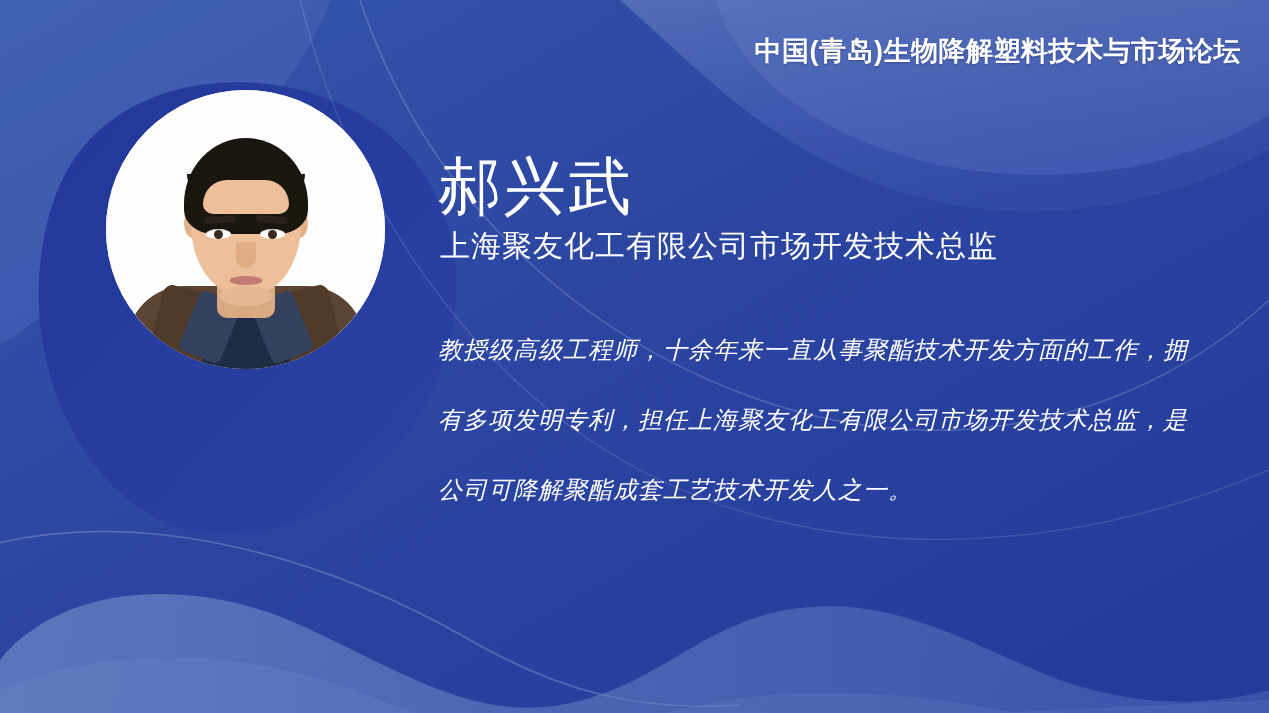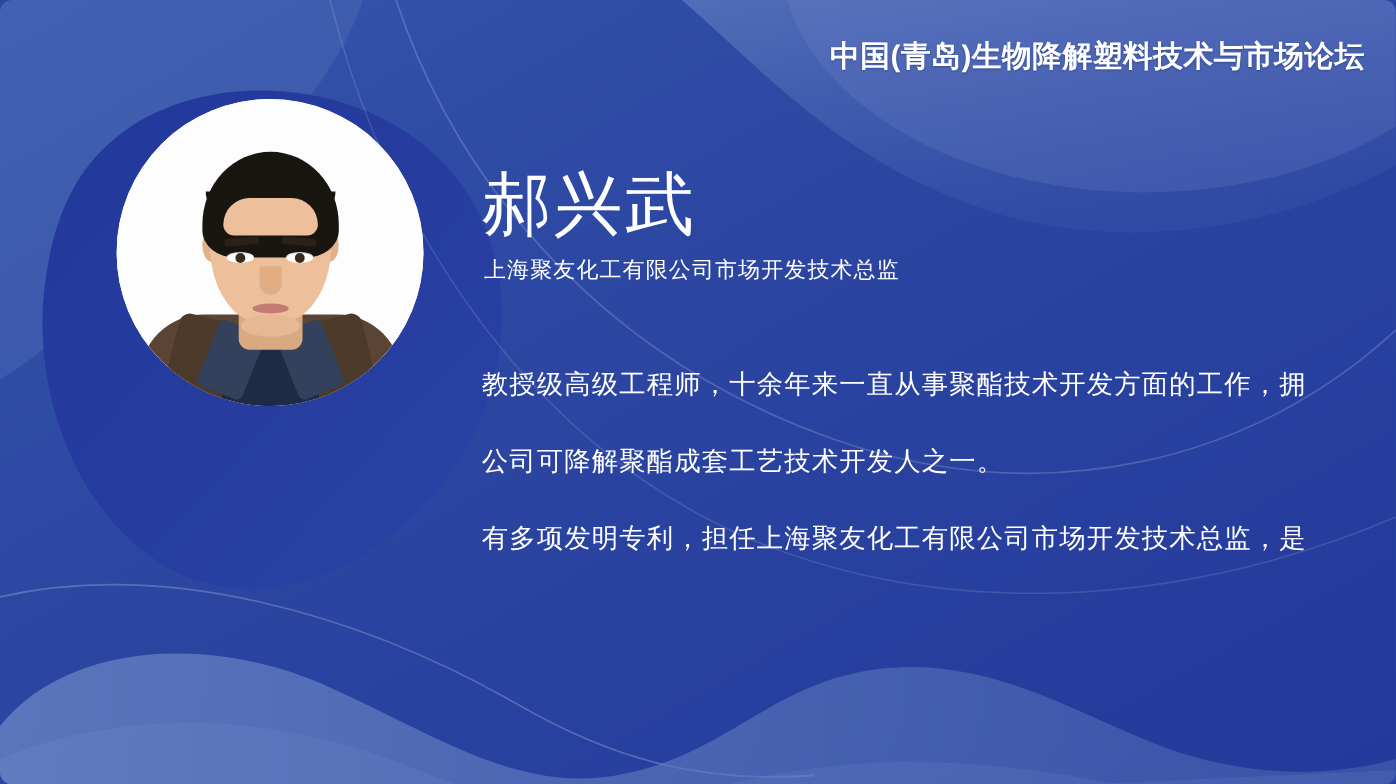--- a/index.html
+++ b/index.html
@@ -4,21 +4,20 @@
 <style>
   html,body{margin:0;padding:0;}
   body{
     width:1269px;height:713px;overflow:hidden;
     font-family:"Liberation Sans","DejaVu Sans",sans-serif;
     background:#2b45a1;
   }
   #slide{
     position:relative;width:1269px;height:713px;overflow:hidden;
     background:#2b45a1;
-    border-radius:11px;
   }
   #bg{position:absolute;left:0;top:0;width:1269px;height:713px;}
 
   
   #header-title{
     position:absolute;right:28px;top:34px;
     color:#ffffff;
     font-size:27px;
     font-weight:bold;
     letter-spacing:0.5px;
@@ -133,29 +132,29 @@
   }
 
   
   #speaker-name{
     position:absolute;left:438px;top:158px;
     color:#ffffff;font-size:63px;line-height:56px;font-weight:400;
     letter-spacing:2px;
   }
   #speaker-title{
     position:absolute;left:440px;top:229px;
-    color:#ffffff;font-size:20px;line-height:34px;font-weight:400;
+    color:#ffffff;font-size:30px;line-height:34px;font-weight:400;
     letter-spacing:1px;
   }
   #speaker-bio{
     position:absolute;left:438px;top:315px;width:760px;
     color:#ffffff;font-size:24px;line-height:70px;font-weight:400;
     letter-spacing:1px;
   }
-  #speaker-bio .bio-line{display:block;white-space:nowrap;}
+  #speaker-bio .bio-line{display:block;white-space:nowrap;font-style:italic;}
 </style>
 </head>
 <body>
 
 <div id="slide">
 
   <svg id="bg" viewBox="0 0 1269 713" preserveAspectRatio="none" aria-hidden="true">
     <defs>
       <linearGradient id="gBase" x1="0" y1="0" x2="1" y2="1">
         <stop offset="0%" stop-color="#3556ab"></stop>
@@ -225,17 +224,17 @@
     <div class="ph-mouth"></div>
     <div class="ph-chin"></div>
   </div>
 
   <div id="speaker-name">郝兴武</div>
 
   <div id="speaker-title">上海聚友化工有限公司市场开发技术总监</div>
 
   <div id="speaker-bio">
     <span class="bio-line">教授级高级工程师，十余年来一直从事聚酯技术开发方面的工作，拥</span>
+    <span class="bio-line">有多项发明专利，担任上海聚友化工有限公司市场开发技术总监，是</span>
     <span class="bio-line">公司可降解聚酯成套工艺技术开发人之一。</span>
-    <span class="bio-line">有多项发明专利，担任上海聚友化工有限公司市场开发技术总监，是</span>
   </div>
 
 </div>
 
 </body></html>

